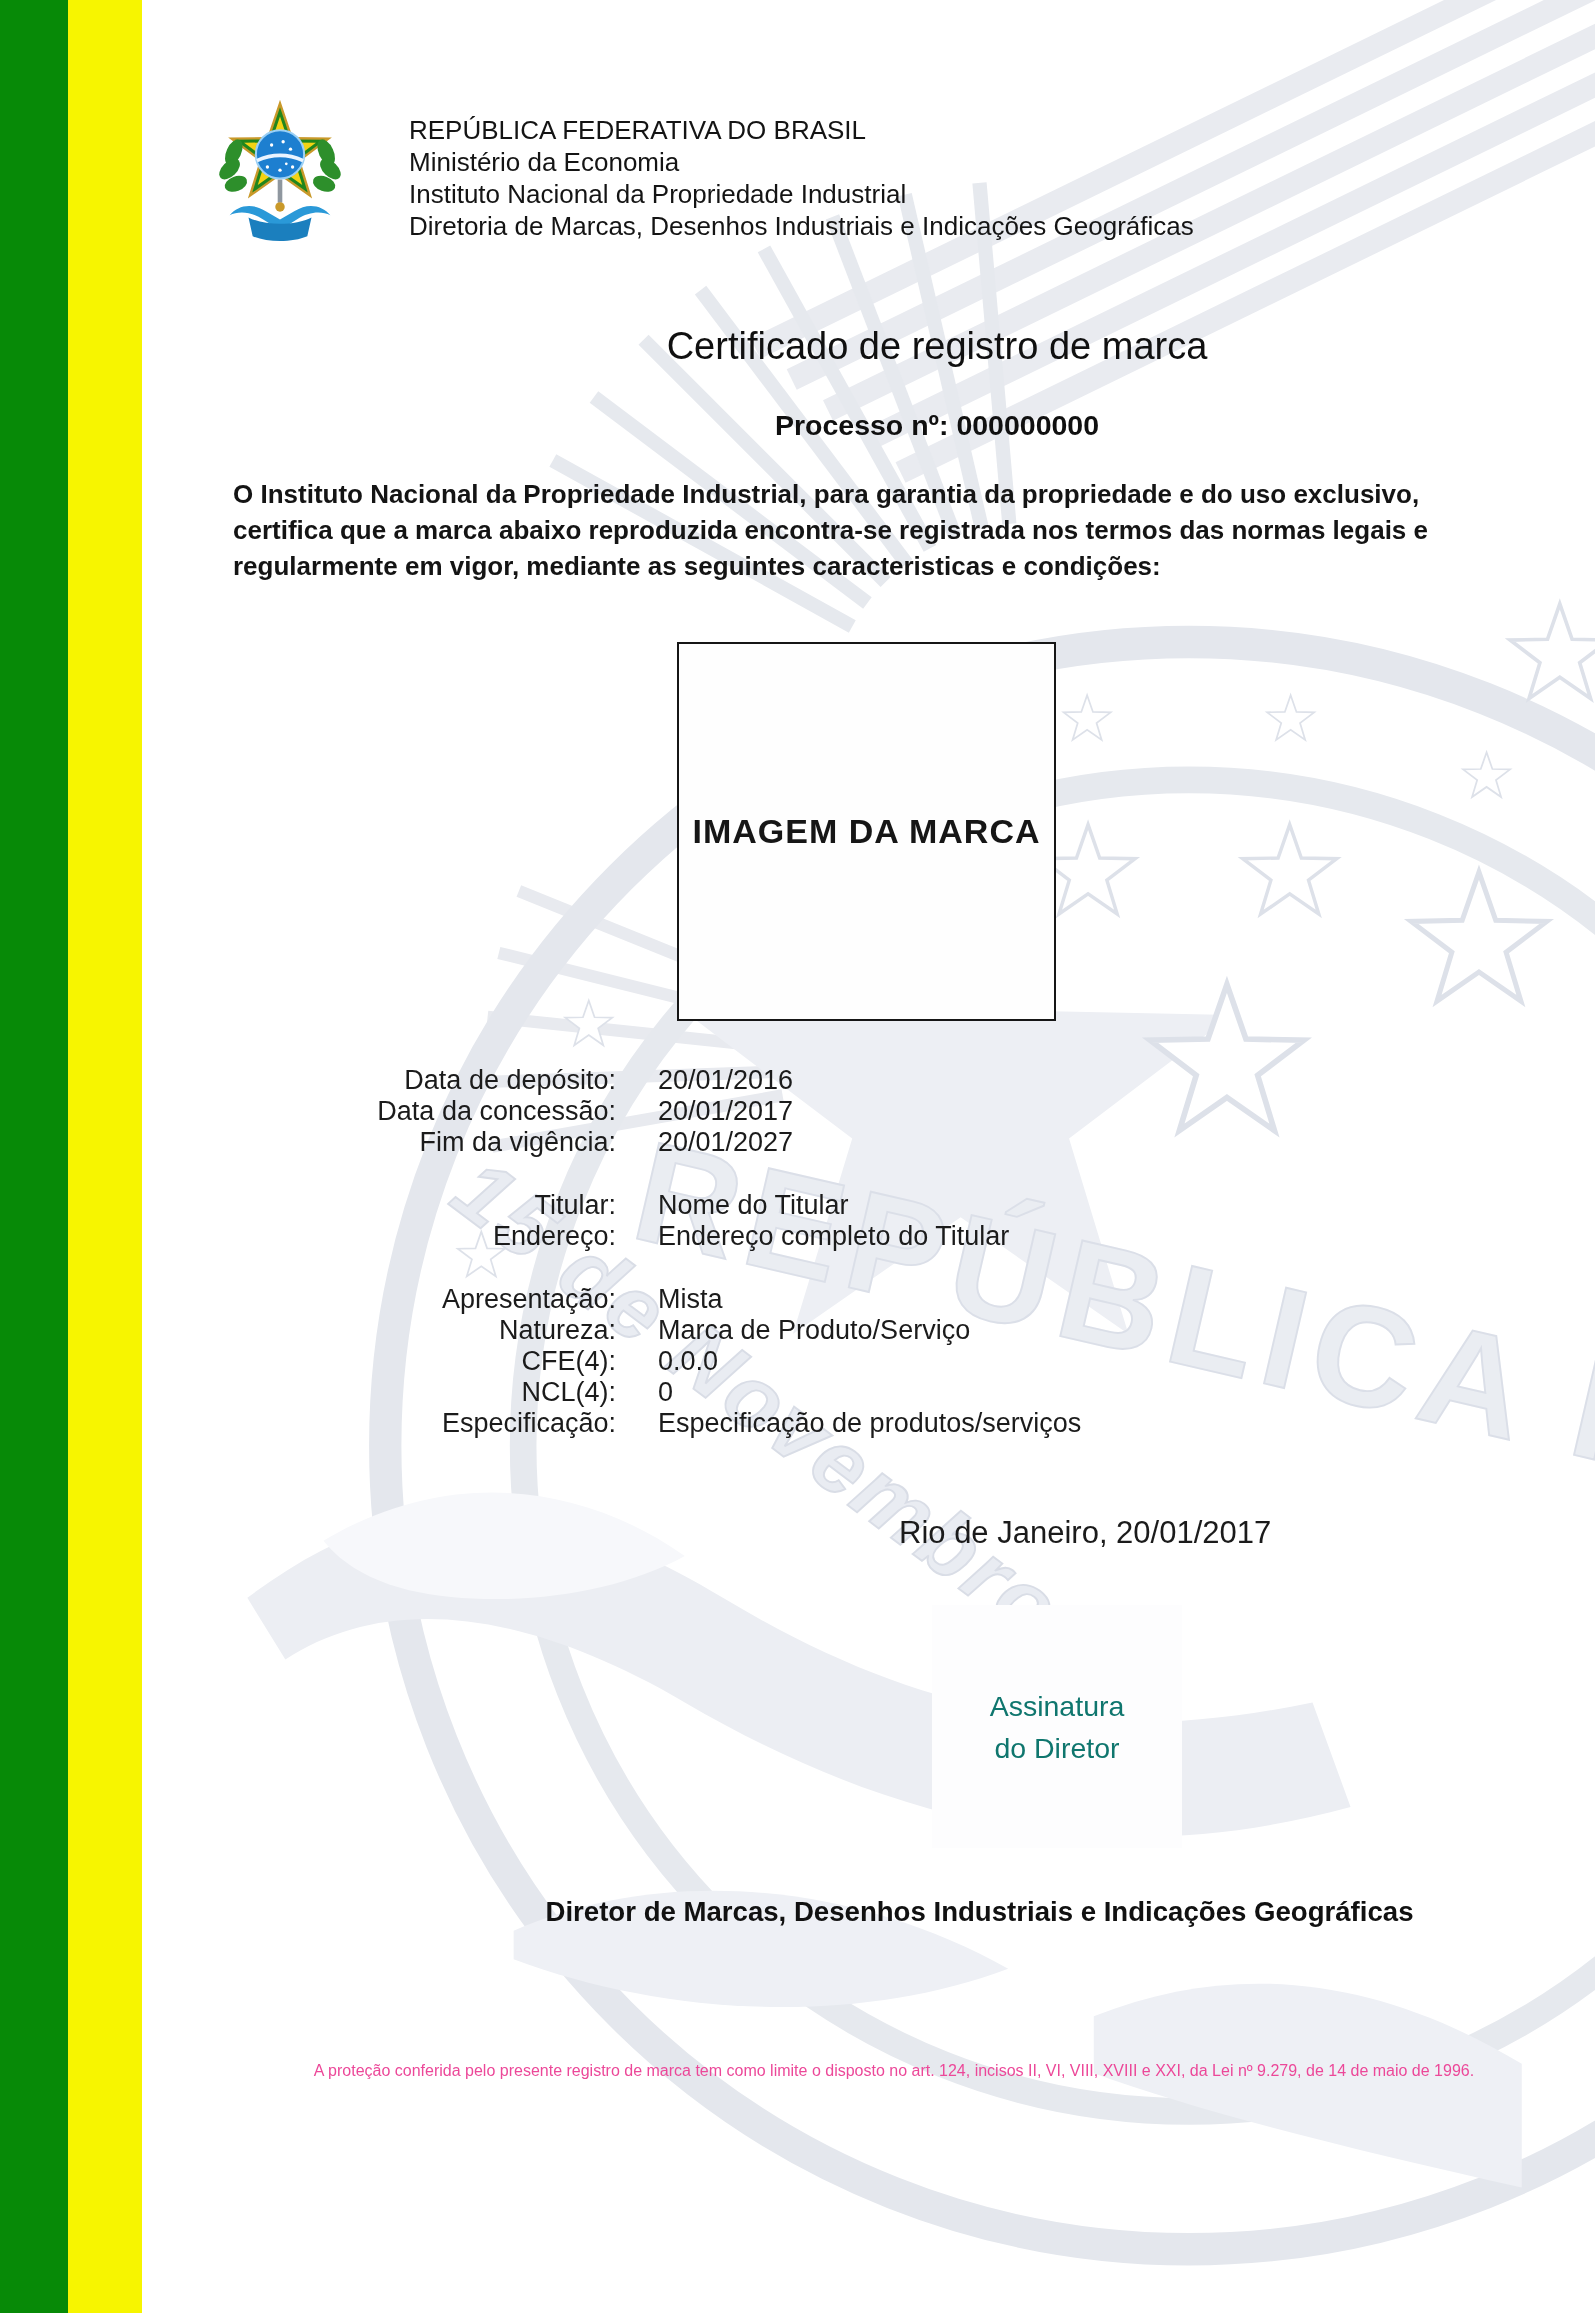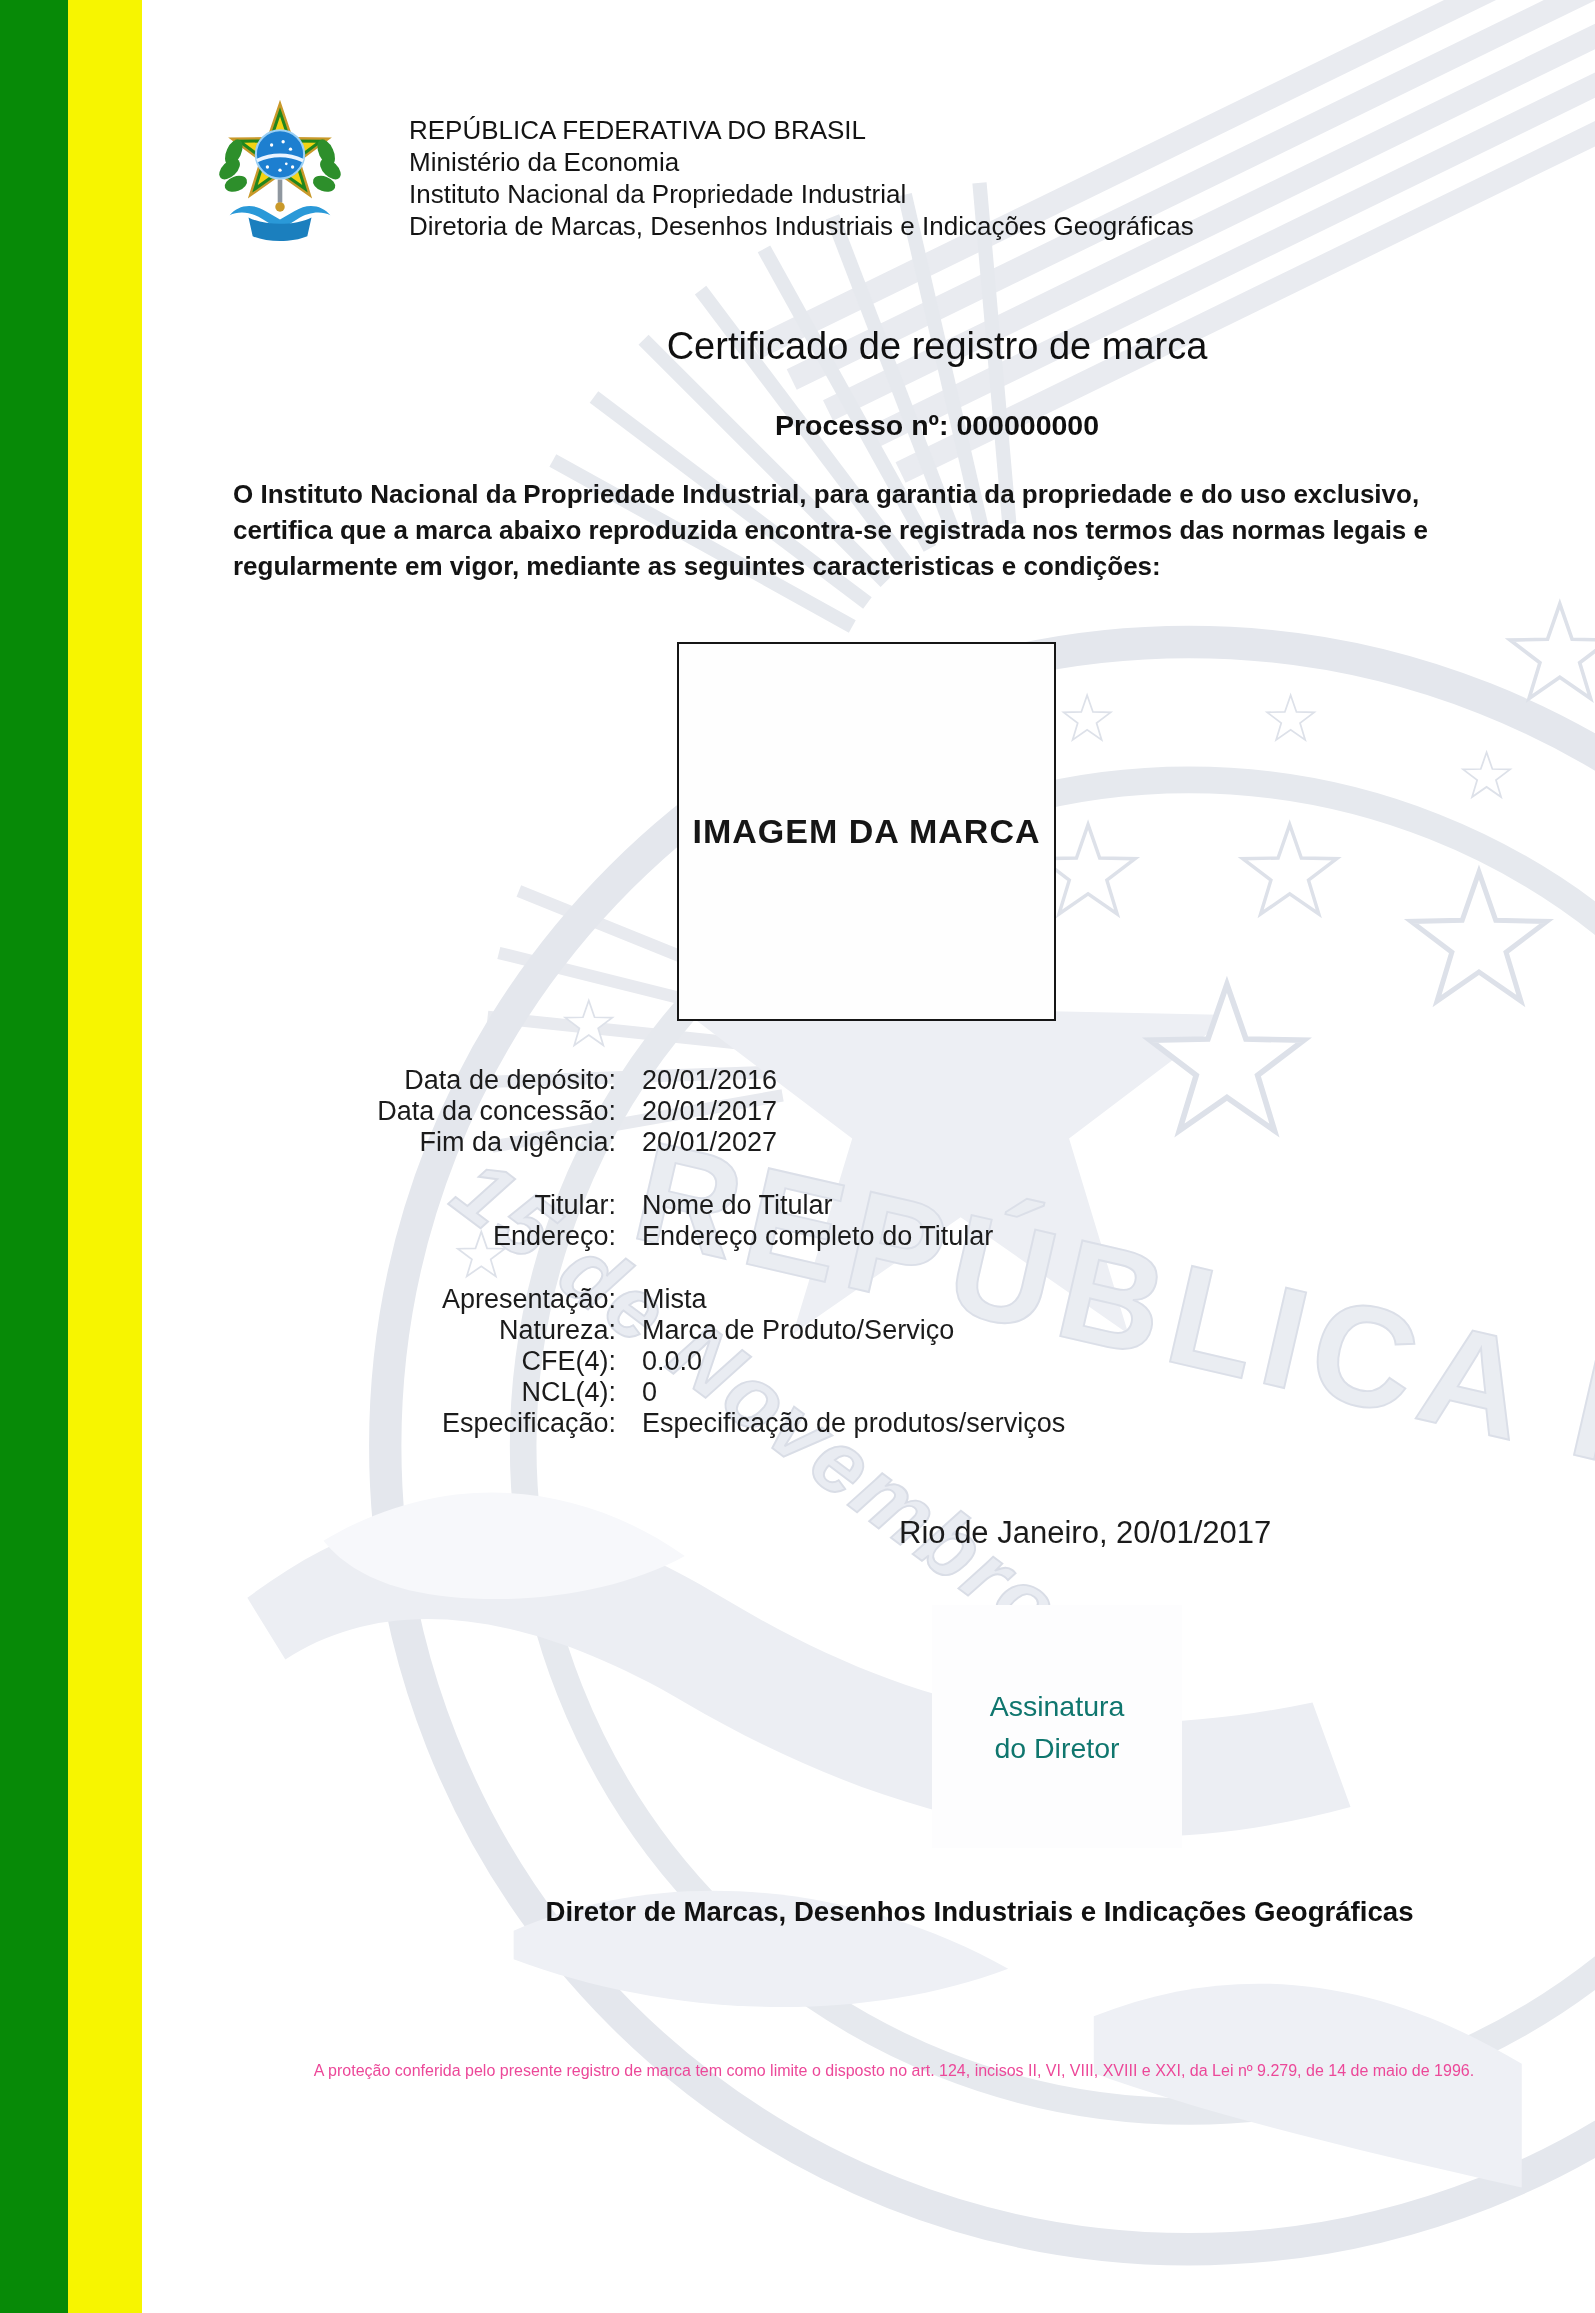--- a/index.html
+++ b/index.html
@@ -18,21 +18,21 @@
   .process{position:absolute;left:276px;top:409px;width:1322px;text-align:center;
            font-size:28.5px;font-weight:bold;color:#101010;}
   .intro{position:absolute;left:233px;top:476px;width:1351px;font-size:26px;font-weight:bold;
          line-height:36px;white-space:pre-line;color:#141414;}
   .markbox{position:absolute;left:677px;top:642px;width:379px;height:379px;border:2.9px solid #161616;
            box-sizing:border-box;display:flex;align-items:center;justify-content:center;background:#fefefe;}
   .markbox span{font-size:34px;font-weight:bold;letter-spacing:1px;color:#161616;white-space:nowrap;}
   .fields{position:absolute;left:233px;top:1065px;font-size:27px;line-height:31px;}
   .frow{display:flex;}
   .frow .lbl{width:383px;text-align:right;white-space:nowrap;}
-  .frow .val{margin-left:26px;white-space:nowrap;}
+  .frow .val{margin-left:42px;white-space:nowrap;}
   .gap{height:32px;}
   .placedate{position:absolute;left:899px;top:1515px;font-size:31px;white-space:nowrap;}
   .sigbox{position:absolute;left:932px;top:1605px;width:250px;height:243px;background:#fdfdfe;
           display:flex;flex-direction:column;align-items:center;justify-content:center;z-index:2;}
   .sigbox div{font-size:28.5px;line-height:42px;color:#0f766e;}
   .director{position:absolute;left:371px;top:1896px;width:1217px;text-align:center;
             font-size:27.6px;font-weight:bold;color:#111;}
   .footnote{position:absolute;left:233px;top:2062px;width:1322px;text-align:center;
             font-size:16px;color:#ec4899;}
 </style>

